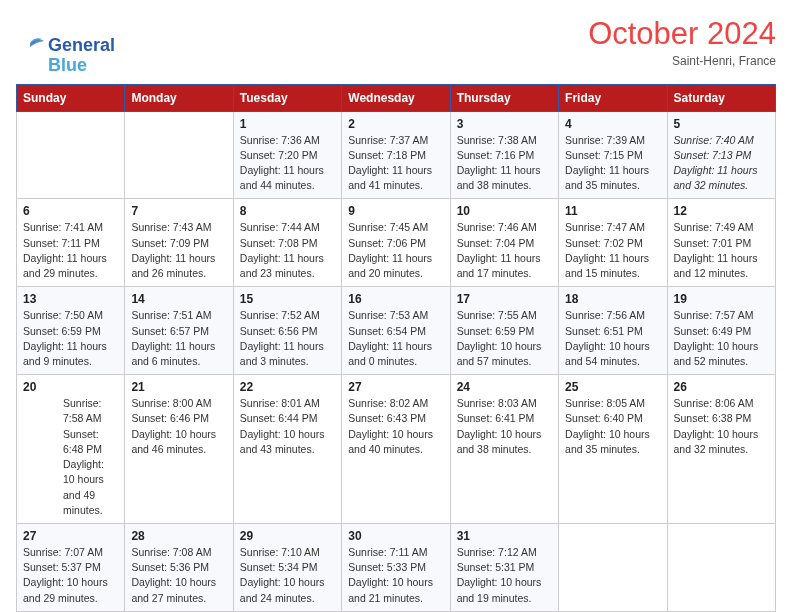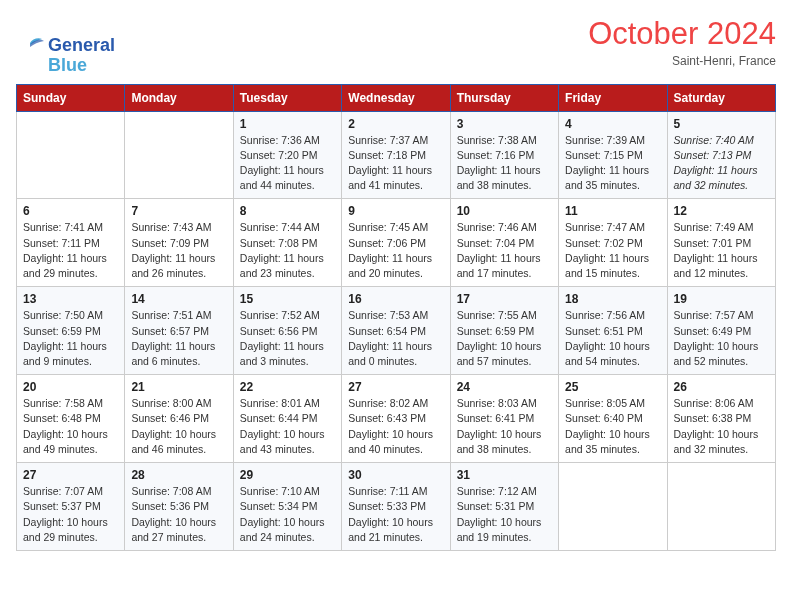--- a/index.html
+++ b/index.html
@@ -261,21 +261,21 @@
           <span class="day-number">19</span>
           <div class="day-info" style="white-space: pre-line;">Sunrise: 7:57 AM
 Sunset: 6:49 PM
 Daylight: 10 hours
 and 52 minutes.</div>
         </td>
       </tr>
       <tr>
         <td>
           <span class="day-number">20</span>
-          <div class="day-info" style="white-space: pre-line;">Sunrise: 7:58 AM
+          <div class="day-info" style="white-space: pre-line; margin-left: 40px;">Sunrise: 7:58 AM
 Sunset: 6:48 PM
 Daylight: 10 hours
 and 49 minutes.</div>
         </td>
         <td>
           <span class="day-number">21</span>
           <div class="day-info" style="white-space: pre-line;">Sunrise: 8:00 AM
 Sunset: 6:46 PM
 Daylight: 10 hours
 and 46 minutes.</div>

